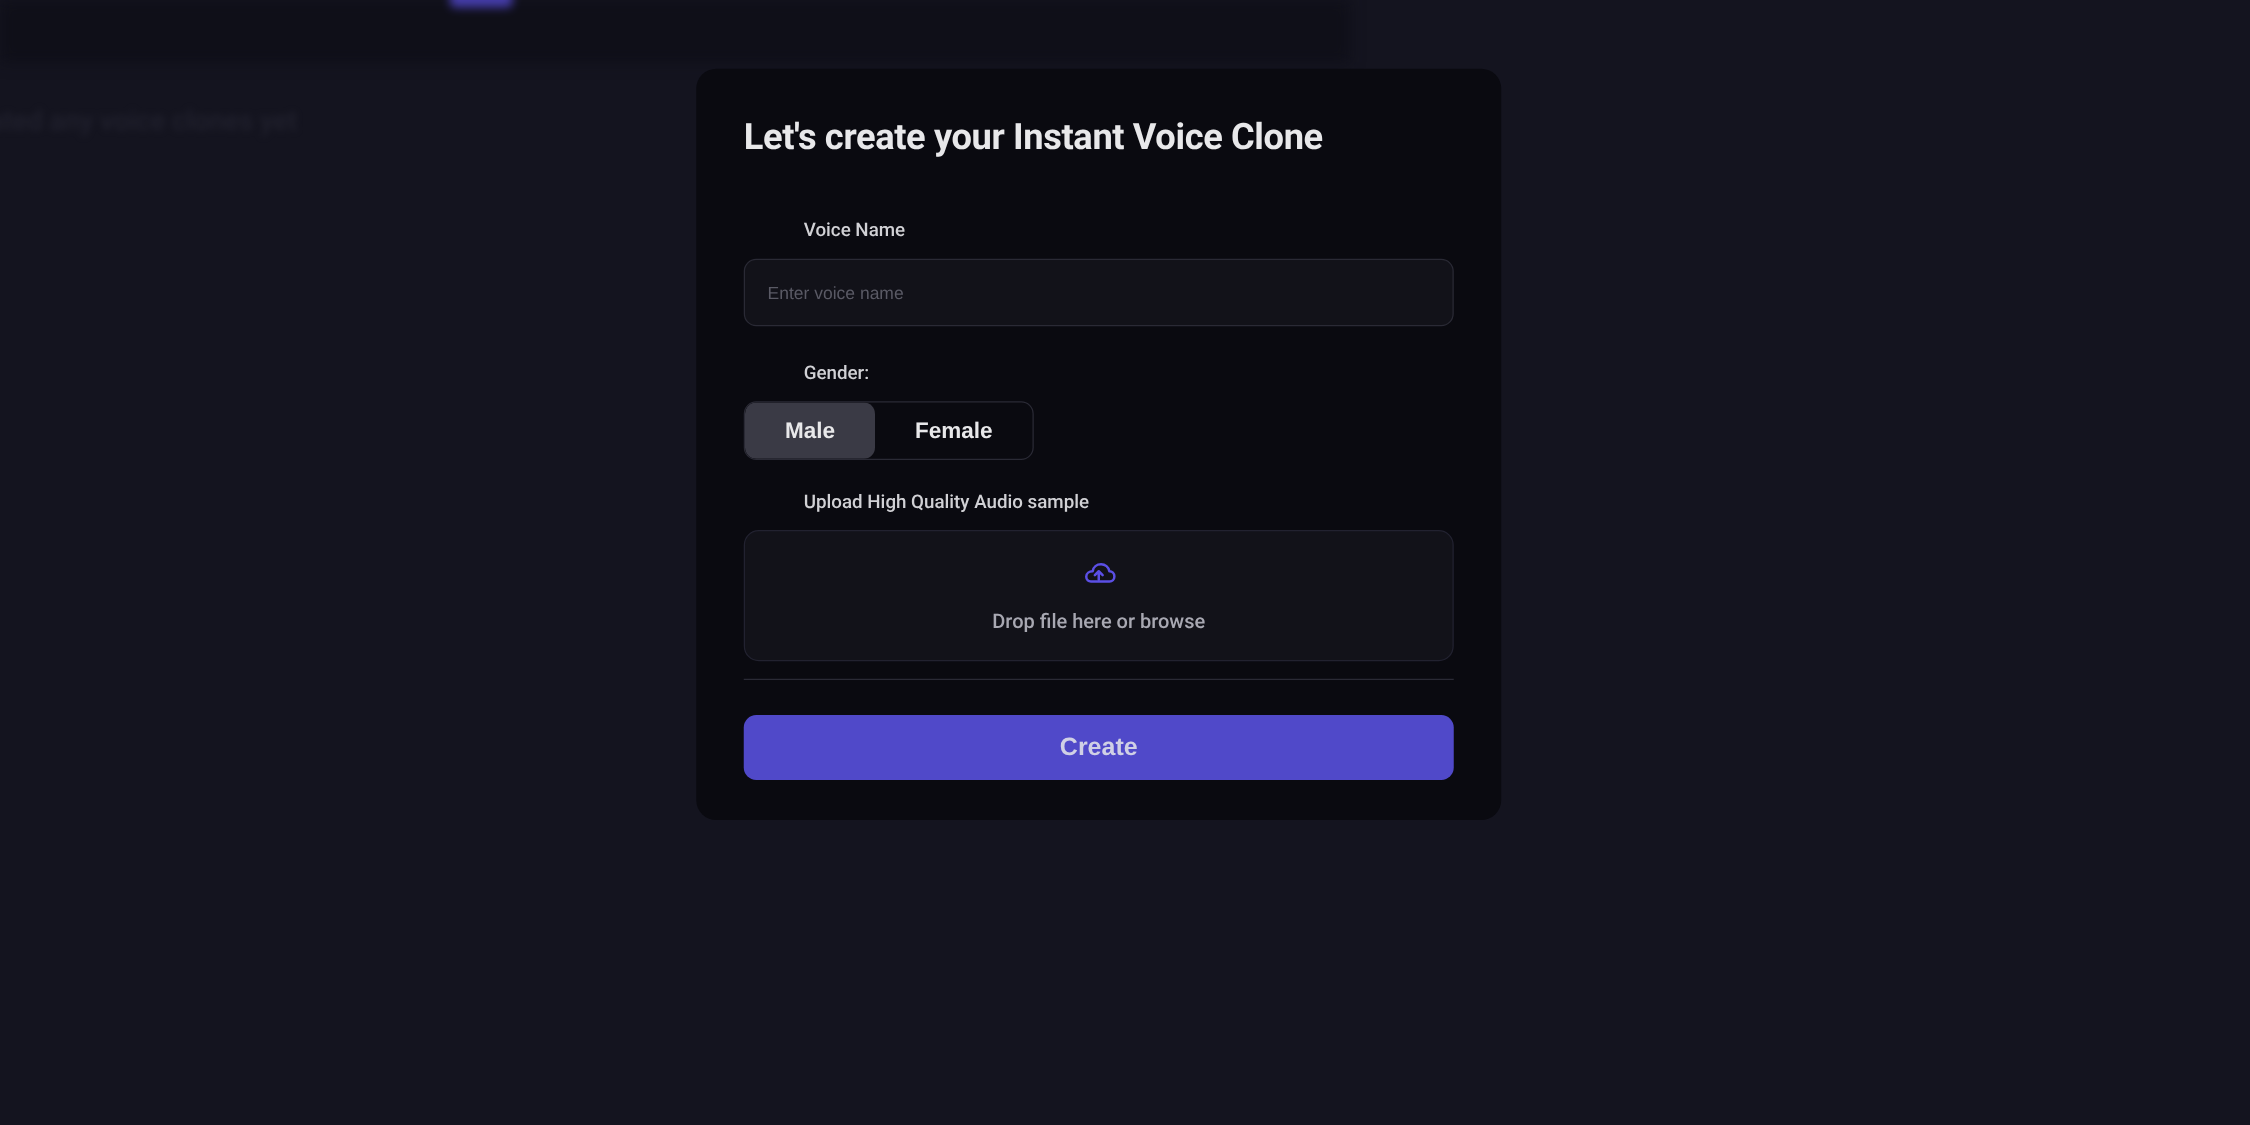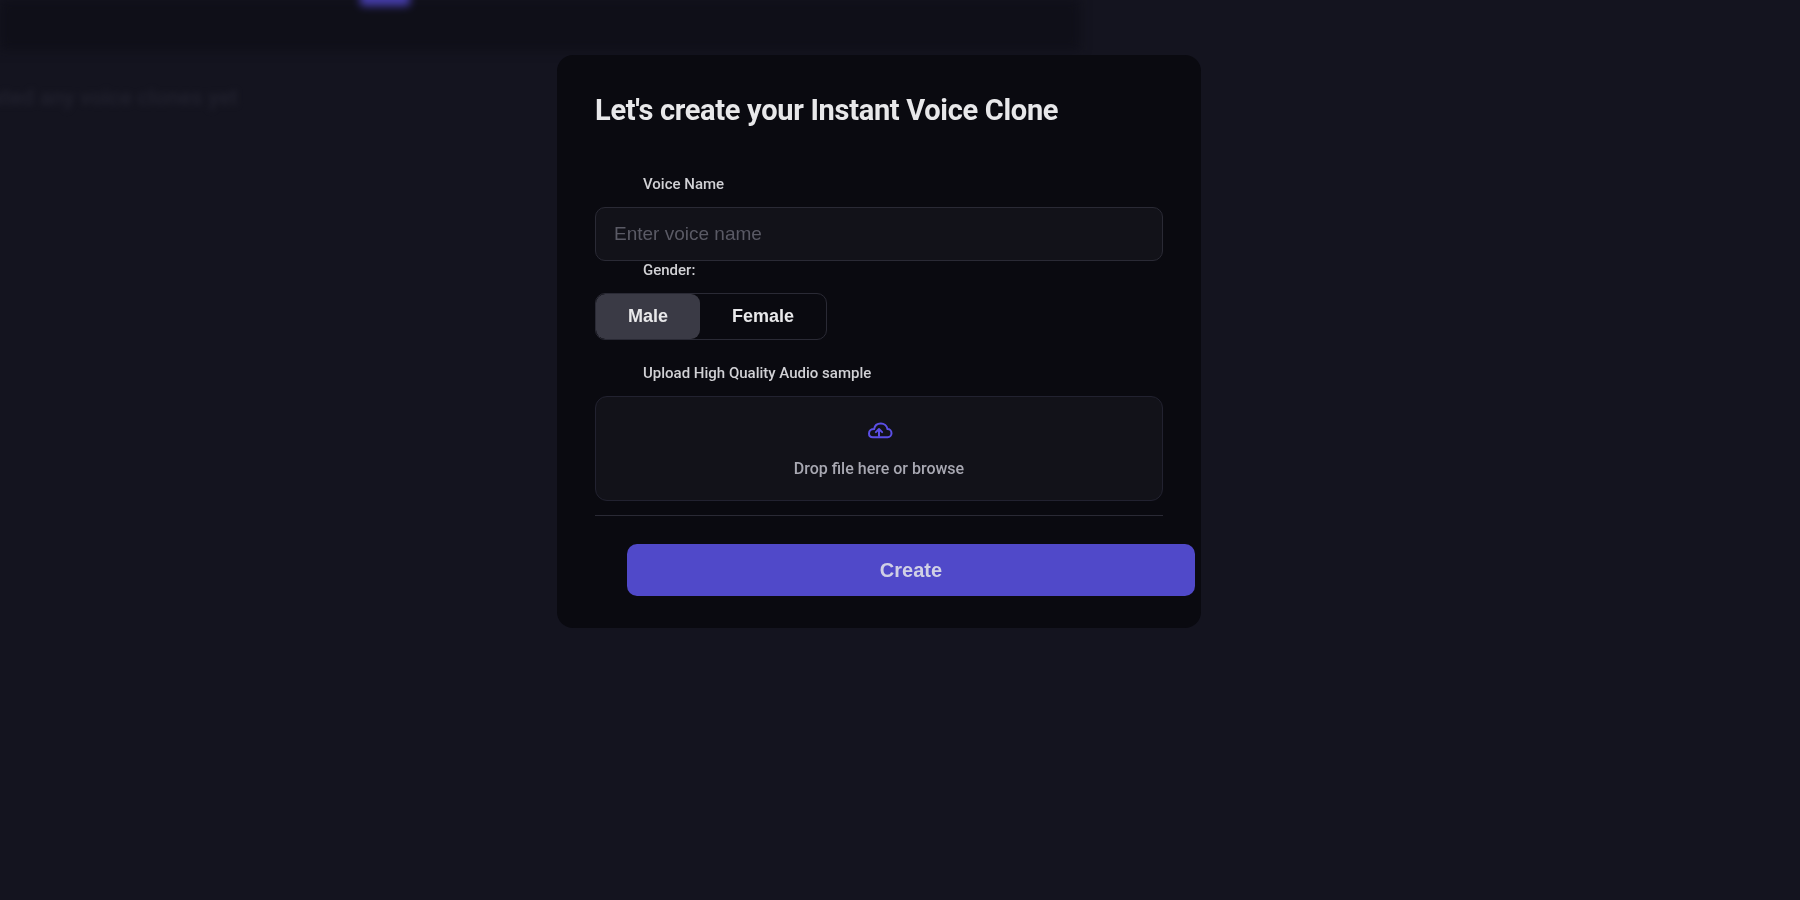--- a/index.html
+++ b/index.html
@@ -78,22 +78,23 @@
       margin-left: 48px;
     }
     .text-input {
       width: 100%;
       height: 54px;
       background: #121219;
       border: 1px solid #2a2a35;
       border-radius: 10px;
       padding: 0 18px;
       color: #e0e0e5;
-      font-size: 19px;
+      font-size: 14px;
       outline: none;
+      margin-bottom: 28px;
     }
     .text-input::placeholder {
       color: #5a5a65;
     }
     .toggle-group {
       display: inline-flex;
       border: 1px solid #2a2a35;
       border-radius: 10px;
       overflow: hidden;
       margin-bottom: 24px;
@@ -179,21 +180,20 @@
     .create-btn {
       width: 100%;
       height: 52px;
       background: #5049c9;
       border: none;
       border-radius: 10px;
       color: #d0d0e5;
       font-size: 20px;
       font-weight: 600;
       cursor: pointer;
-      margin-left: 32px;
     }
   </style>
 </head>
 <body>
 
 <div class="backdrop-blur">
   <div class="bg-top-band"></div>
   <div class="bg-element-1"></div>
   <div class="bg-text-region">created any voice clones yet</div>
 </div>

